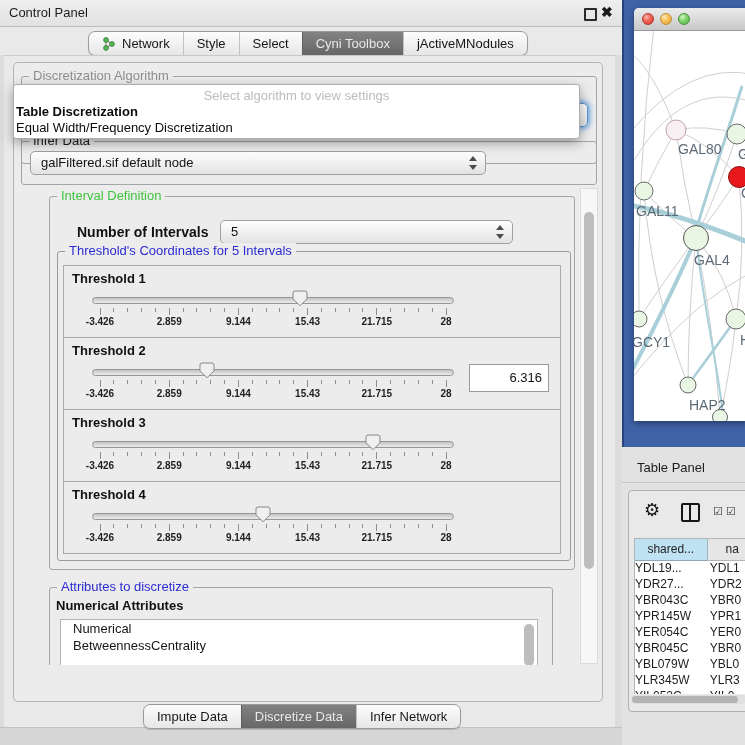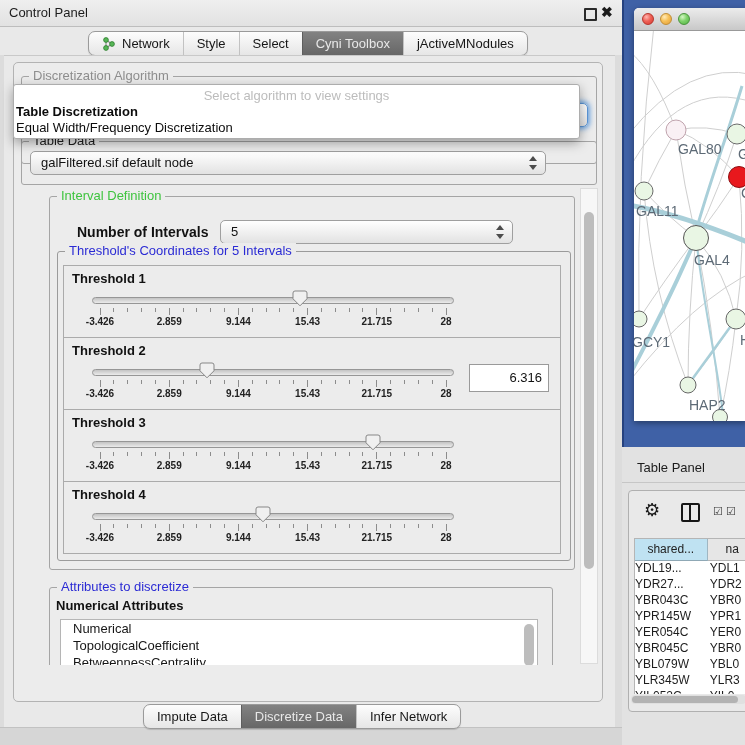--- a/index.html
+++ b/index.html
@@ -151,22 +151,22 @@
 
     <div class="grp" style="left:7px;top:13px;width:574px;height:86px;">
       <div class="gtitle gray">Discretization Algorithm</div>
       <div class="combo focused" style="left:8px;top:26px;width:558px;">
         <div class="cval"></div>
         <div class="stepper"></div>
       </div>
     </div>
 
     <div class="grp" style="left:7px;top:78px;width:574px;height:42px;">
-      <div class="gtitle dark">Table Data</div>
-      <div class="combo" style="left:8px;top:9px;width:516px;">
+      <div class="gtitle dark">Infer Data</div>
+      <div class="combo" style="left:8px;top:9px;width:456px;">
         <div class="cval">galFiltered.sif default node</div>
         <div class="stepper"></div>
       </div>
     </div>
 
     <div class="abs scrollarea">
 
       <div class="grp" style="left:32px;top:9px;width:524px;height:372px;">
         <div class="gtitle green">Interval Definition</div>
         <div class="abs" style="left:27px;top:27px;font-size:14px;font-weight:bold;color:#111;">Number of Intervals</div>
@@ -338,21 +338,20 @@
             </div>
         </div>
       </div>
 
       <div class="grp" style="left:32px;top:400px;width:502px;height:260px;">
         <div class="gtitle blue">Attributes to discretize</div>
         <div class="attr-label">Numerical Attributes</div>
         <div class="attr-list">
           <div id="attr-items">
               <div class="attr-item">Numerical</div>
-              <div class="attr-item">TopologicalCoefficient</div>
               <div class="attr-item">BetweennessCentrality</div>
             </div>
           <div class="lthumb"></div>
         </div>
       </div>
     </div>
 
     <div class="abs vscroll">
       <div class="vthumb"></div>
     </div>

